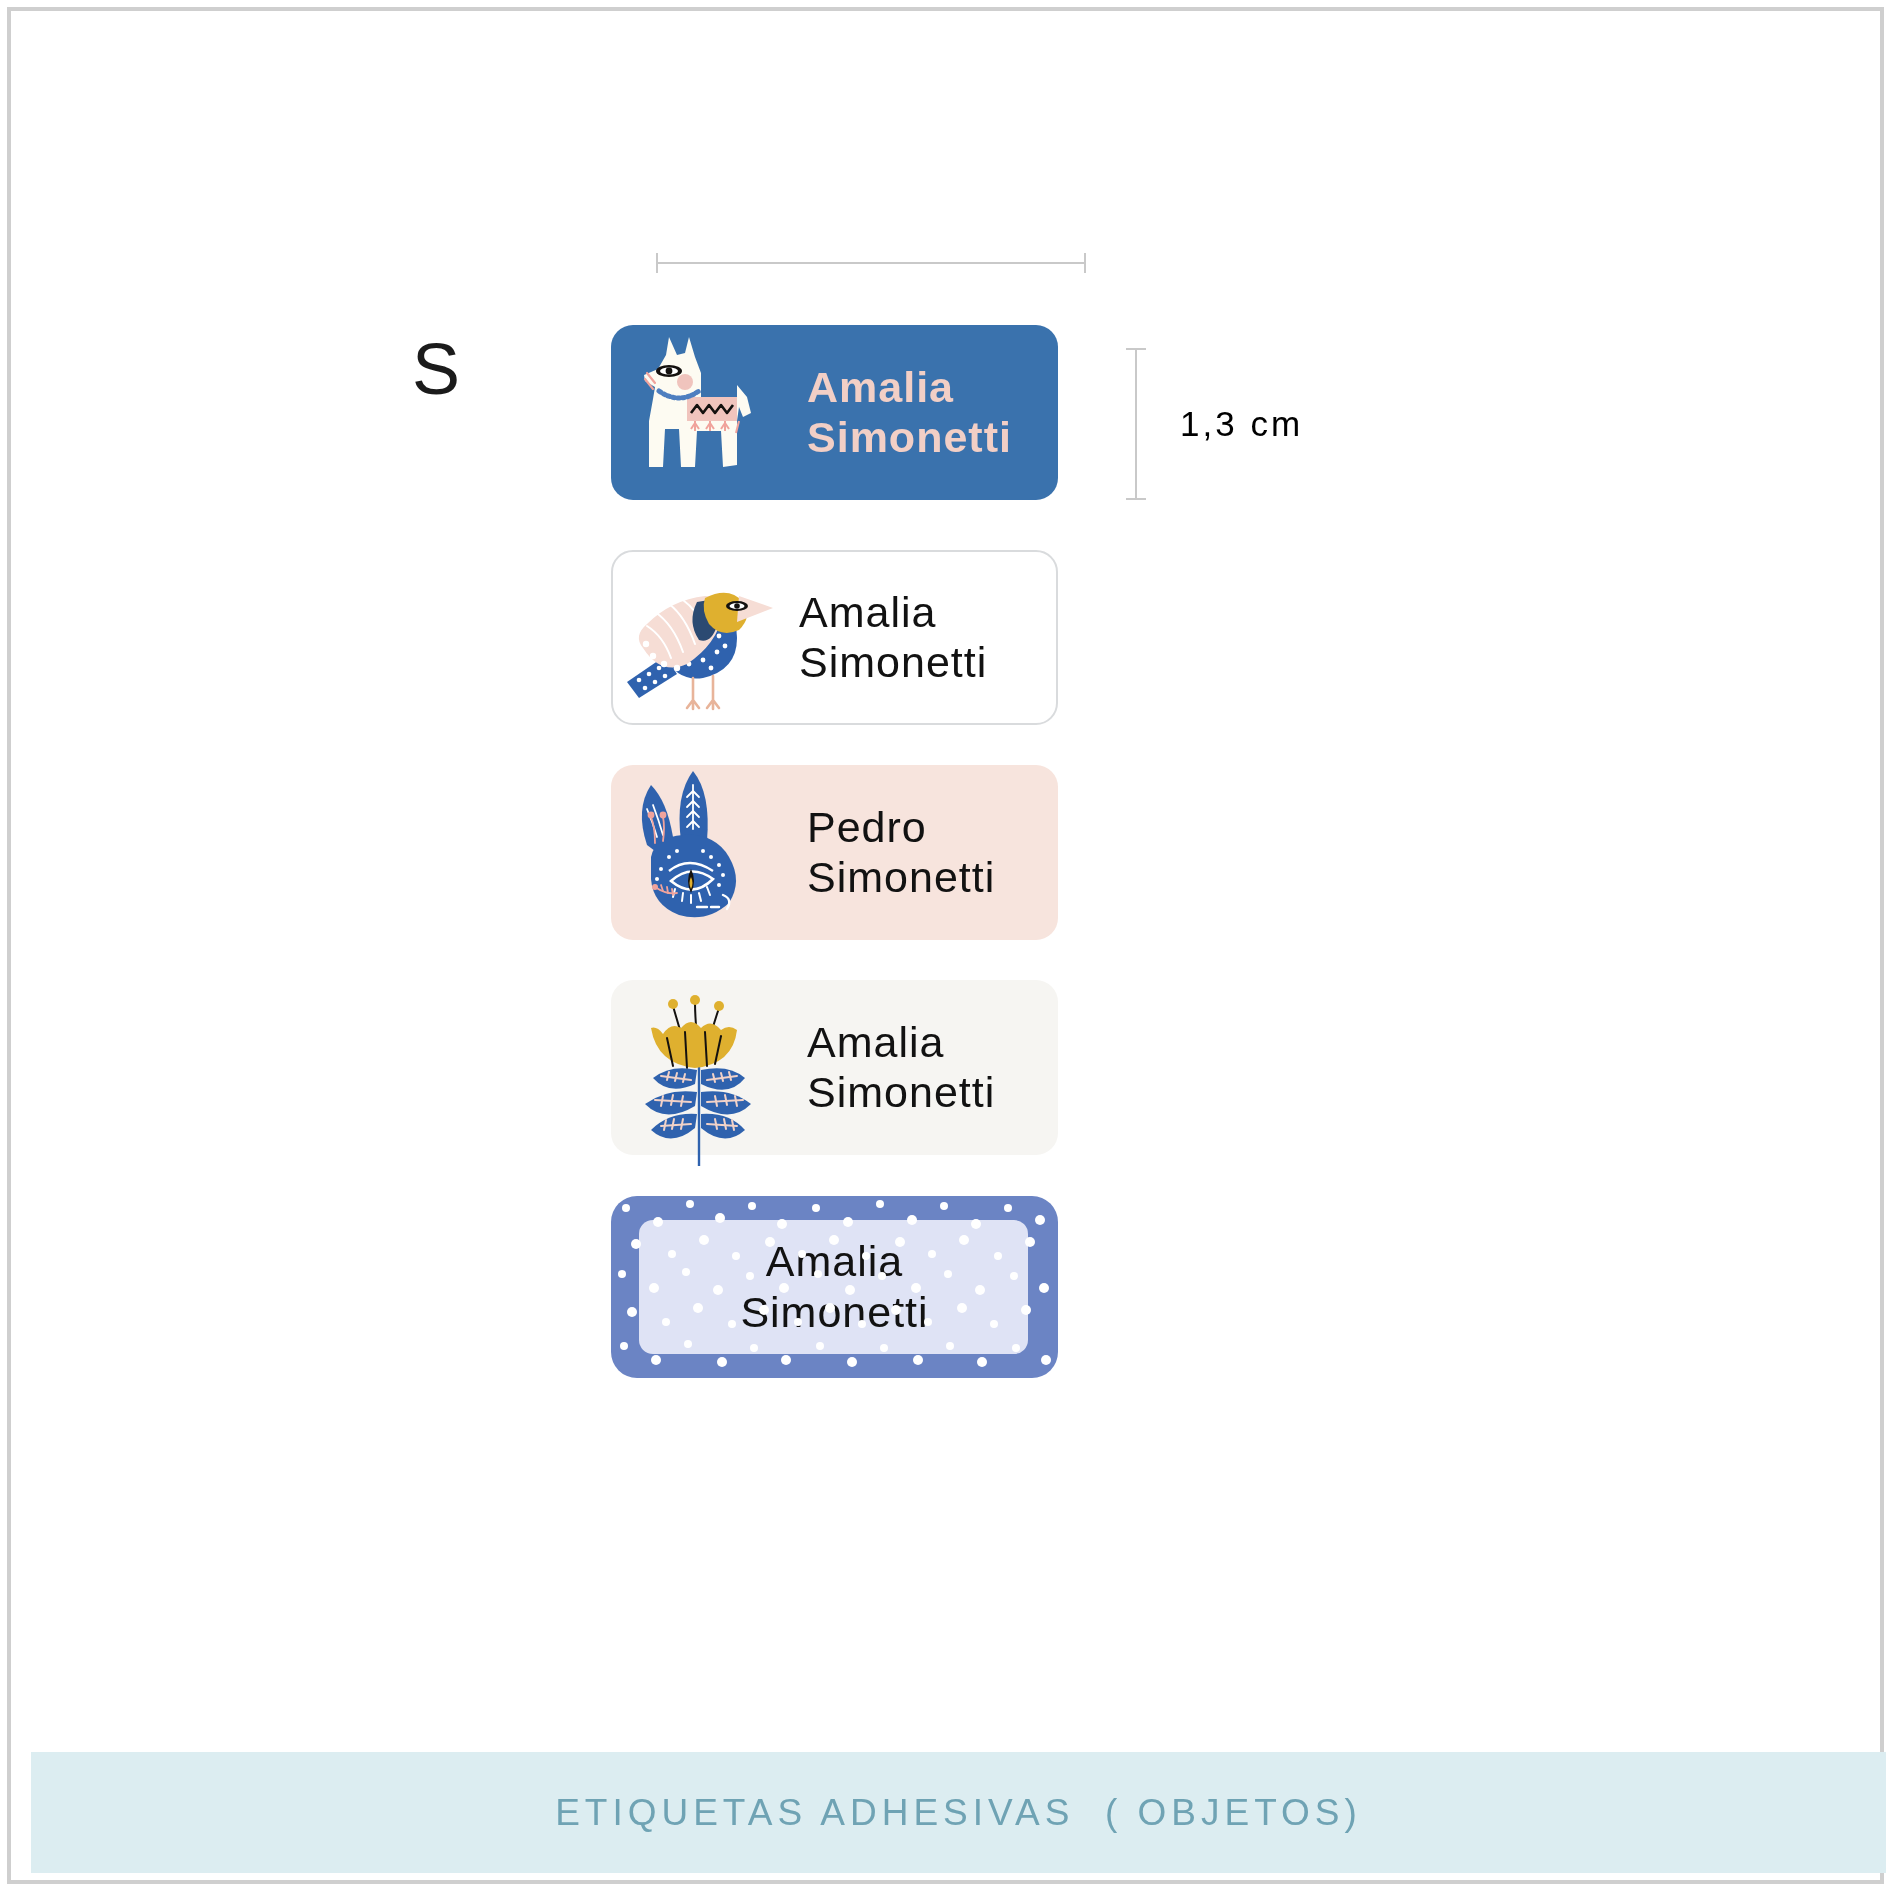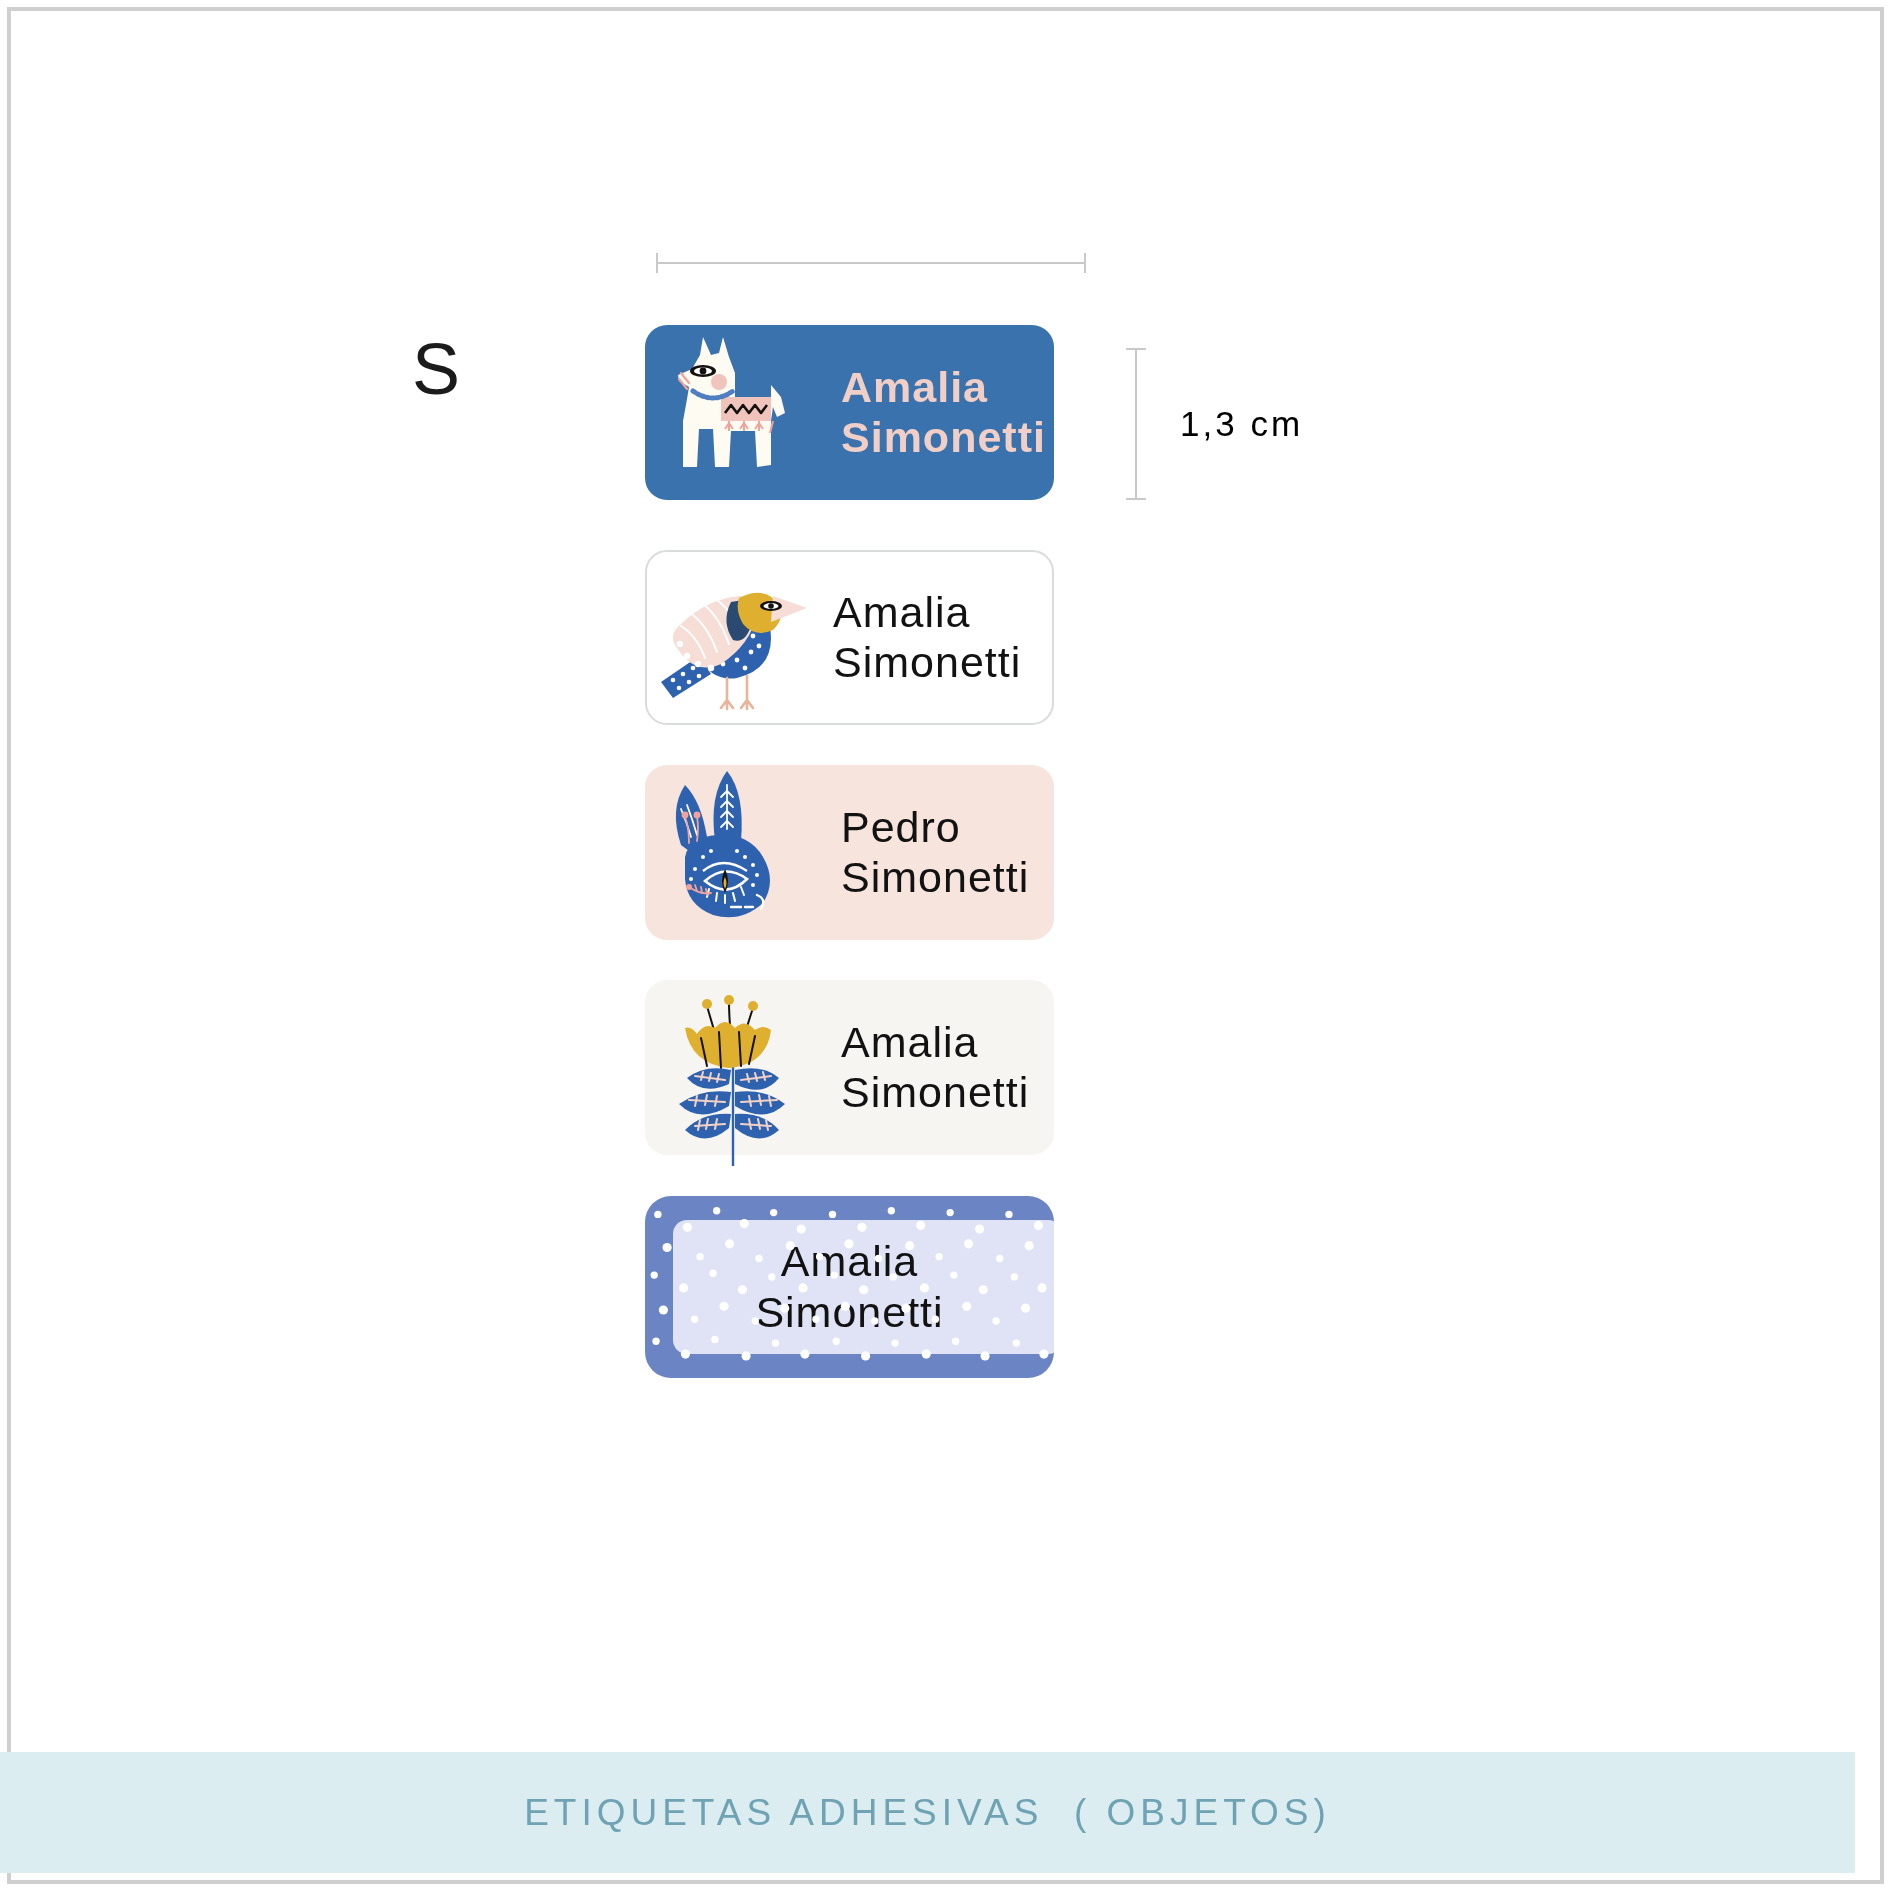--- a/index.html
+++ b/index.html
@@ -79,22 +79,22 @@
     font-family:"Liberation Sans", sans-serif;
     font-weight:300;
     font-size:72px;
     color:#1b1b1b;
     line-height:1;
   }
 
   
   .label{
     position:absolute;
-    left:645px;
-    width:409px;height:175px;
+    left:611px;
+    width:447px;height:175px;
     border-radius:22px;
     box-sizing:border-box;
     overflow:hidden;
   }
   .label.l1{top:325px;background:#3a72ad;}
   .label.l2{top:550px;background:#ffffff;border:2px solid #d9dbdd;}
   .label.l3{top:765px;background:#f7e4dd;}
   .label.l4{top:980px;background:#f6f5f2;overflow:visible;}
   .label.l5{top:1196px;background:#6b84c4;height:182px;border-radius:26px;}
 
@@ -136,21 +136,21 @@
   .l5 .nametext{
     left:0;width:100%;
     text-align:center;
     color:#121212;
     font-weight:400;
   }
 
   
   .banner{
     position:absolute;
-    left:0;
+    left:31px;
     top:1752px;
     width:1855px;
     height:121px;
     background:#dcedf1;
     display:flex;
     align-items:center;
     justify-content:center;
   }
   .banner-text{
     font-family:"Liberation Sans", sans-serif;

